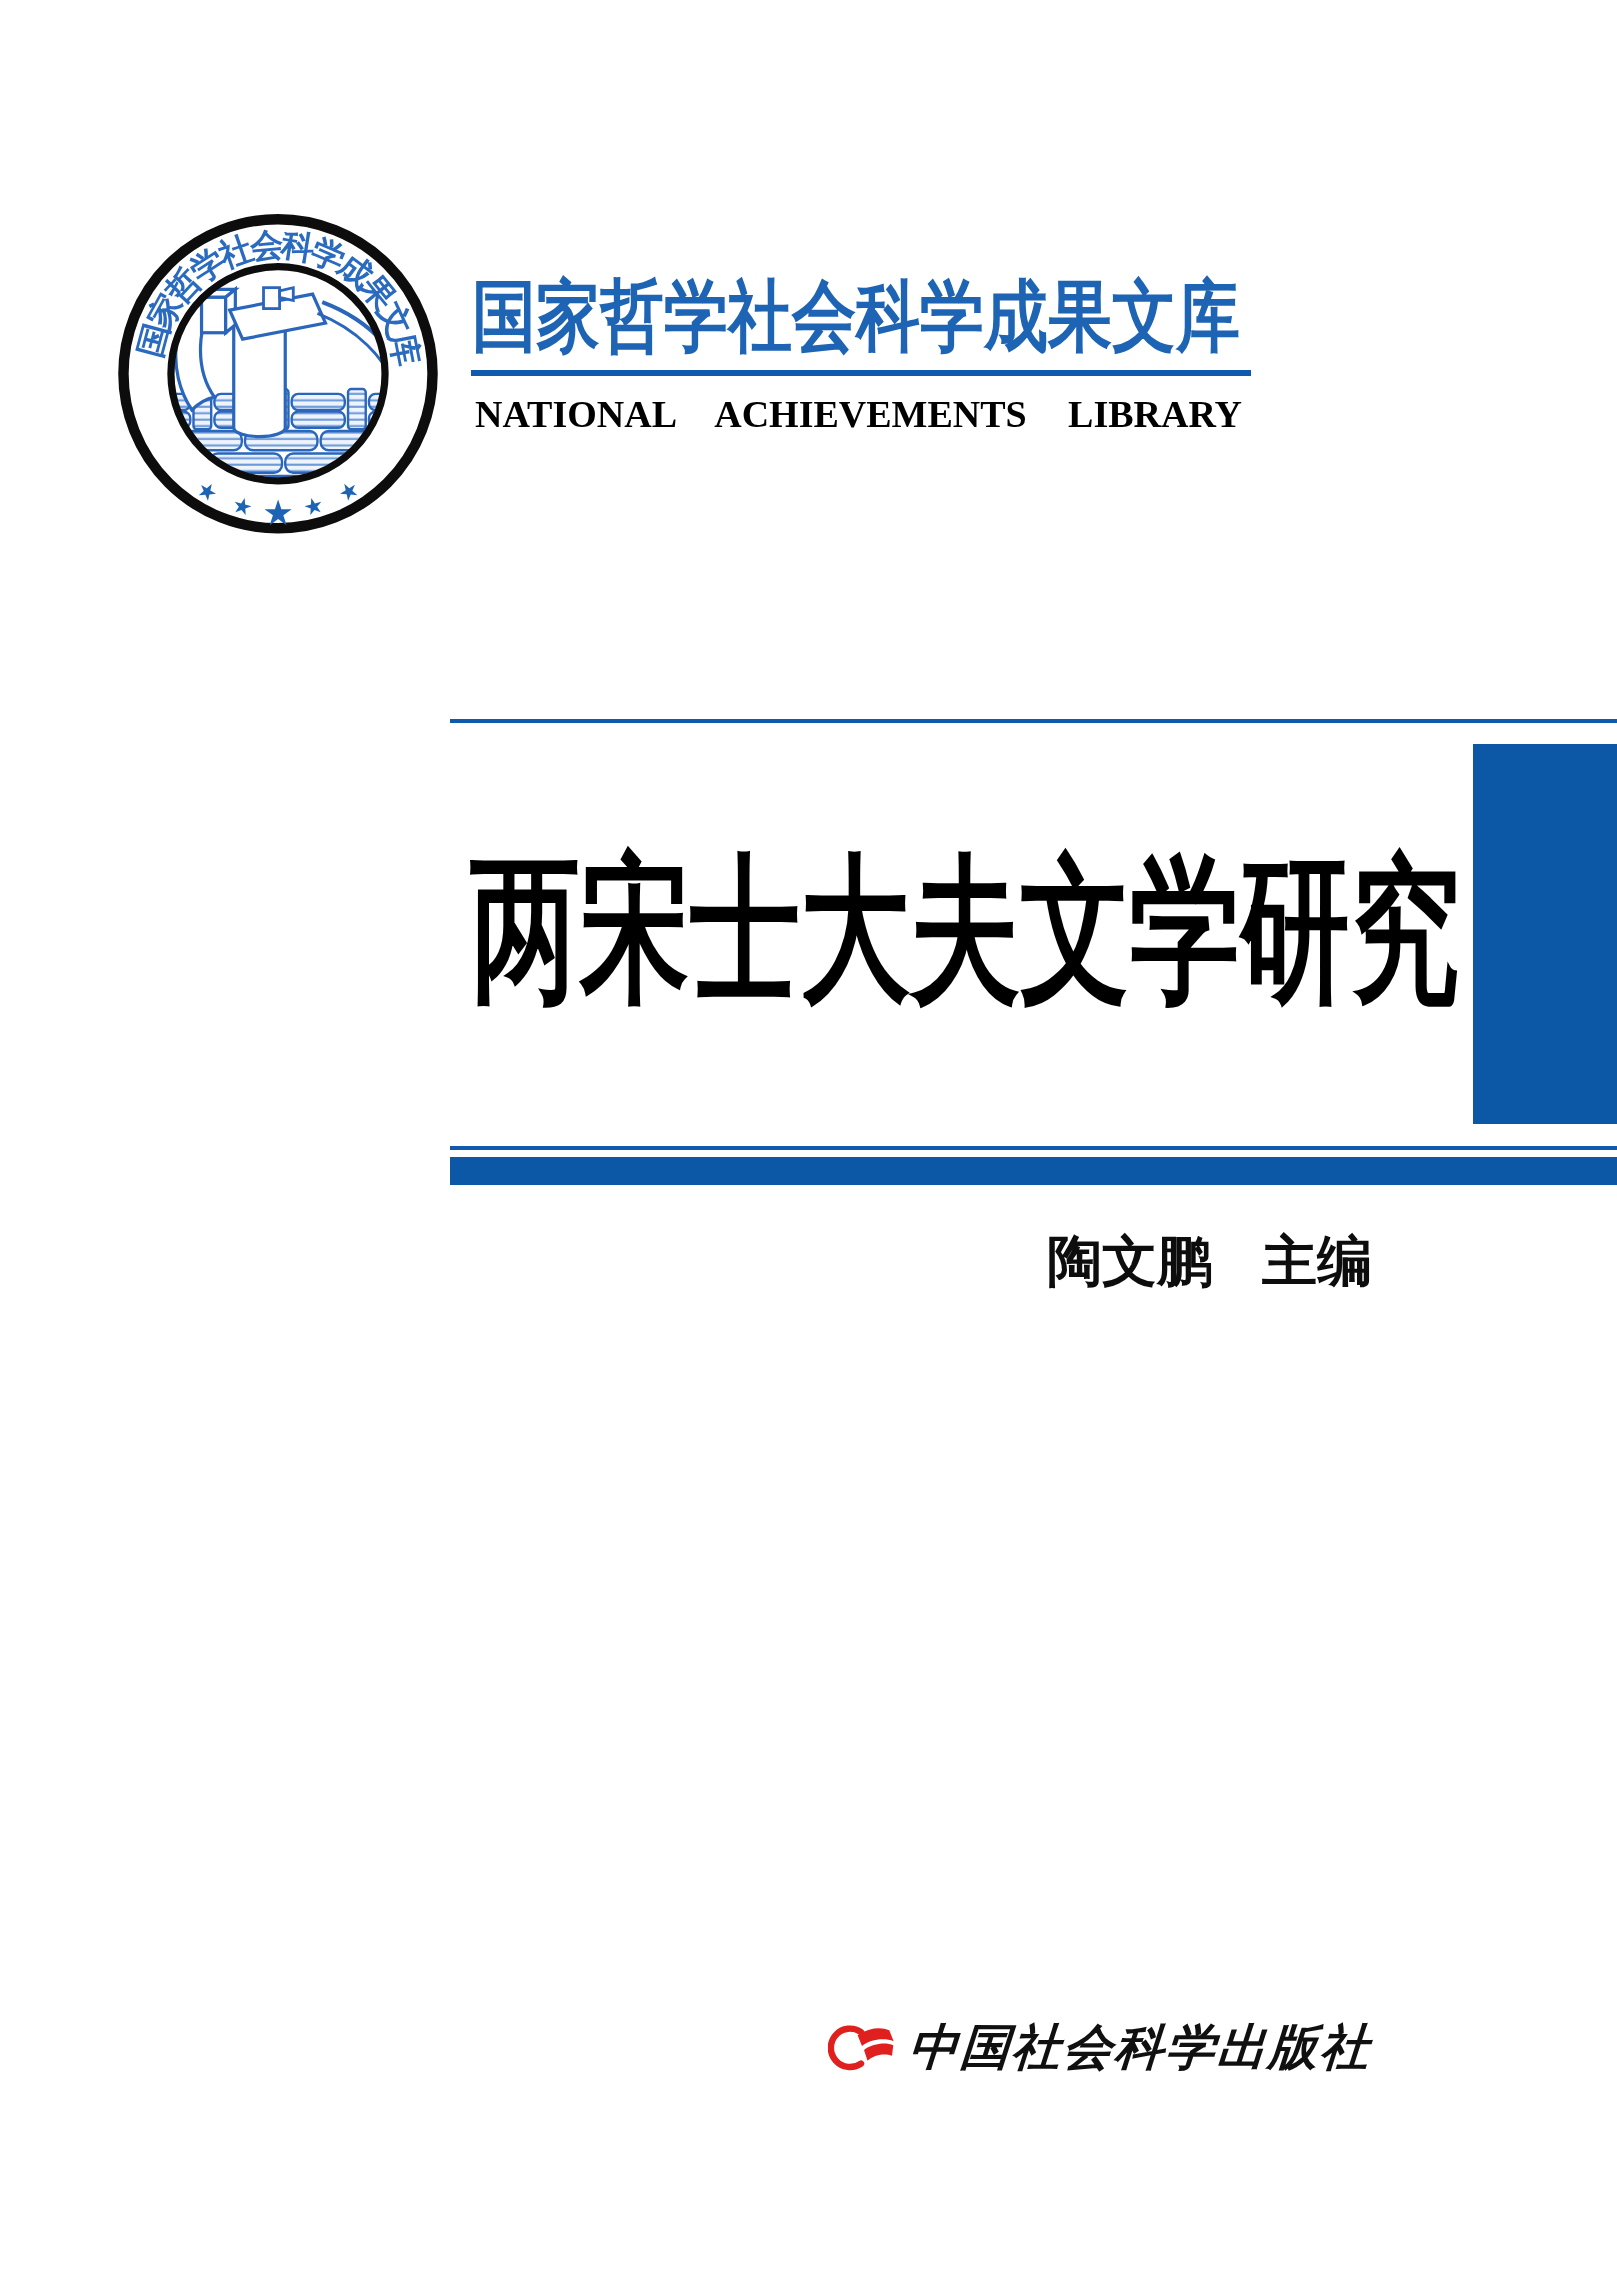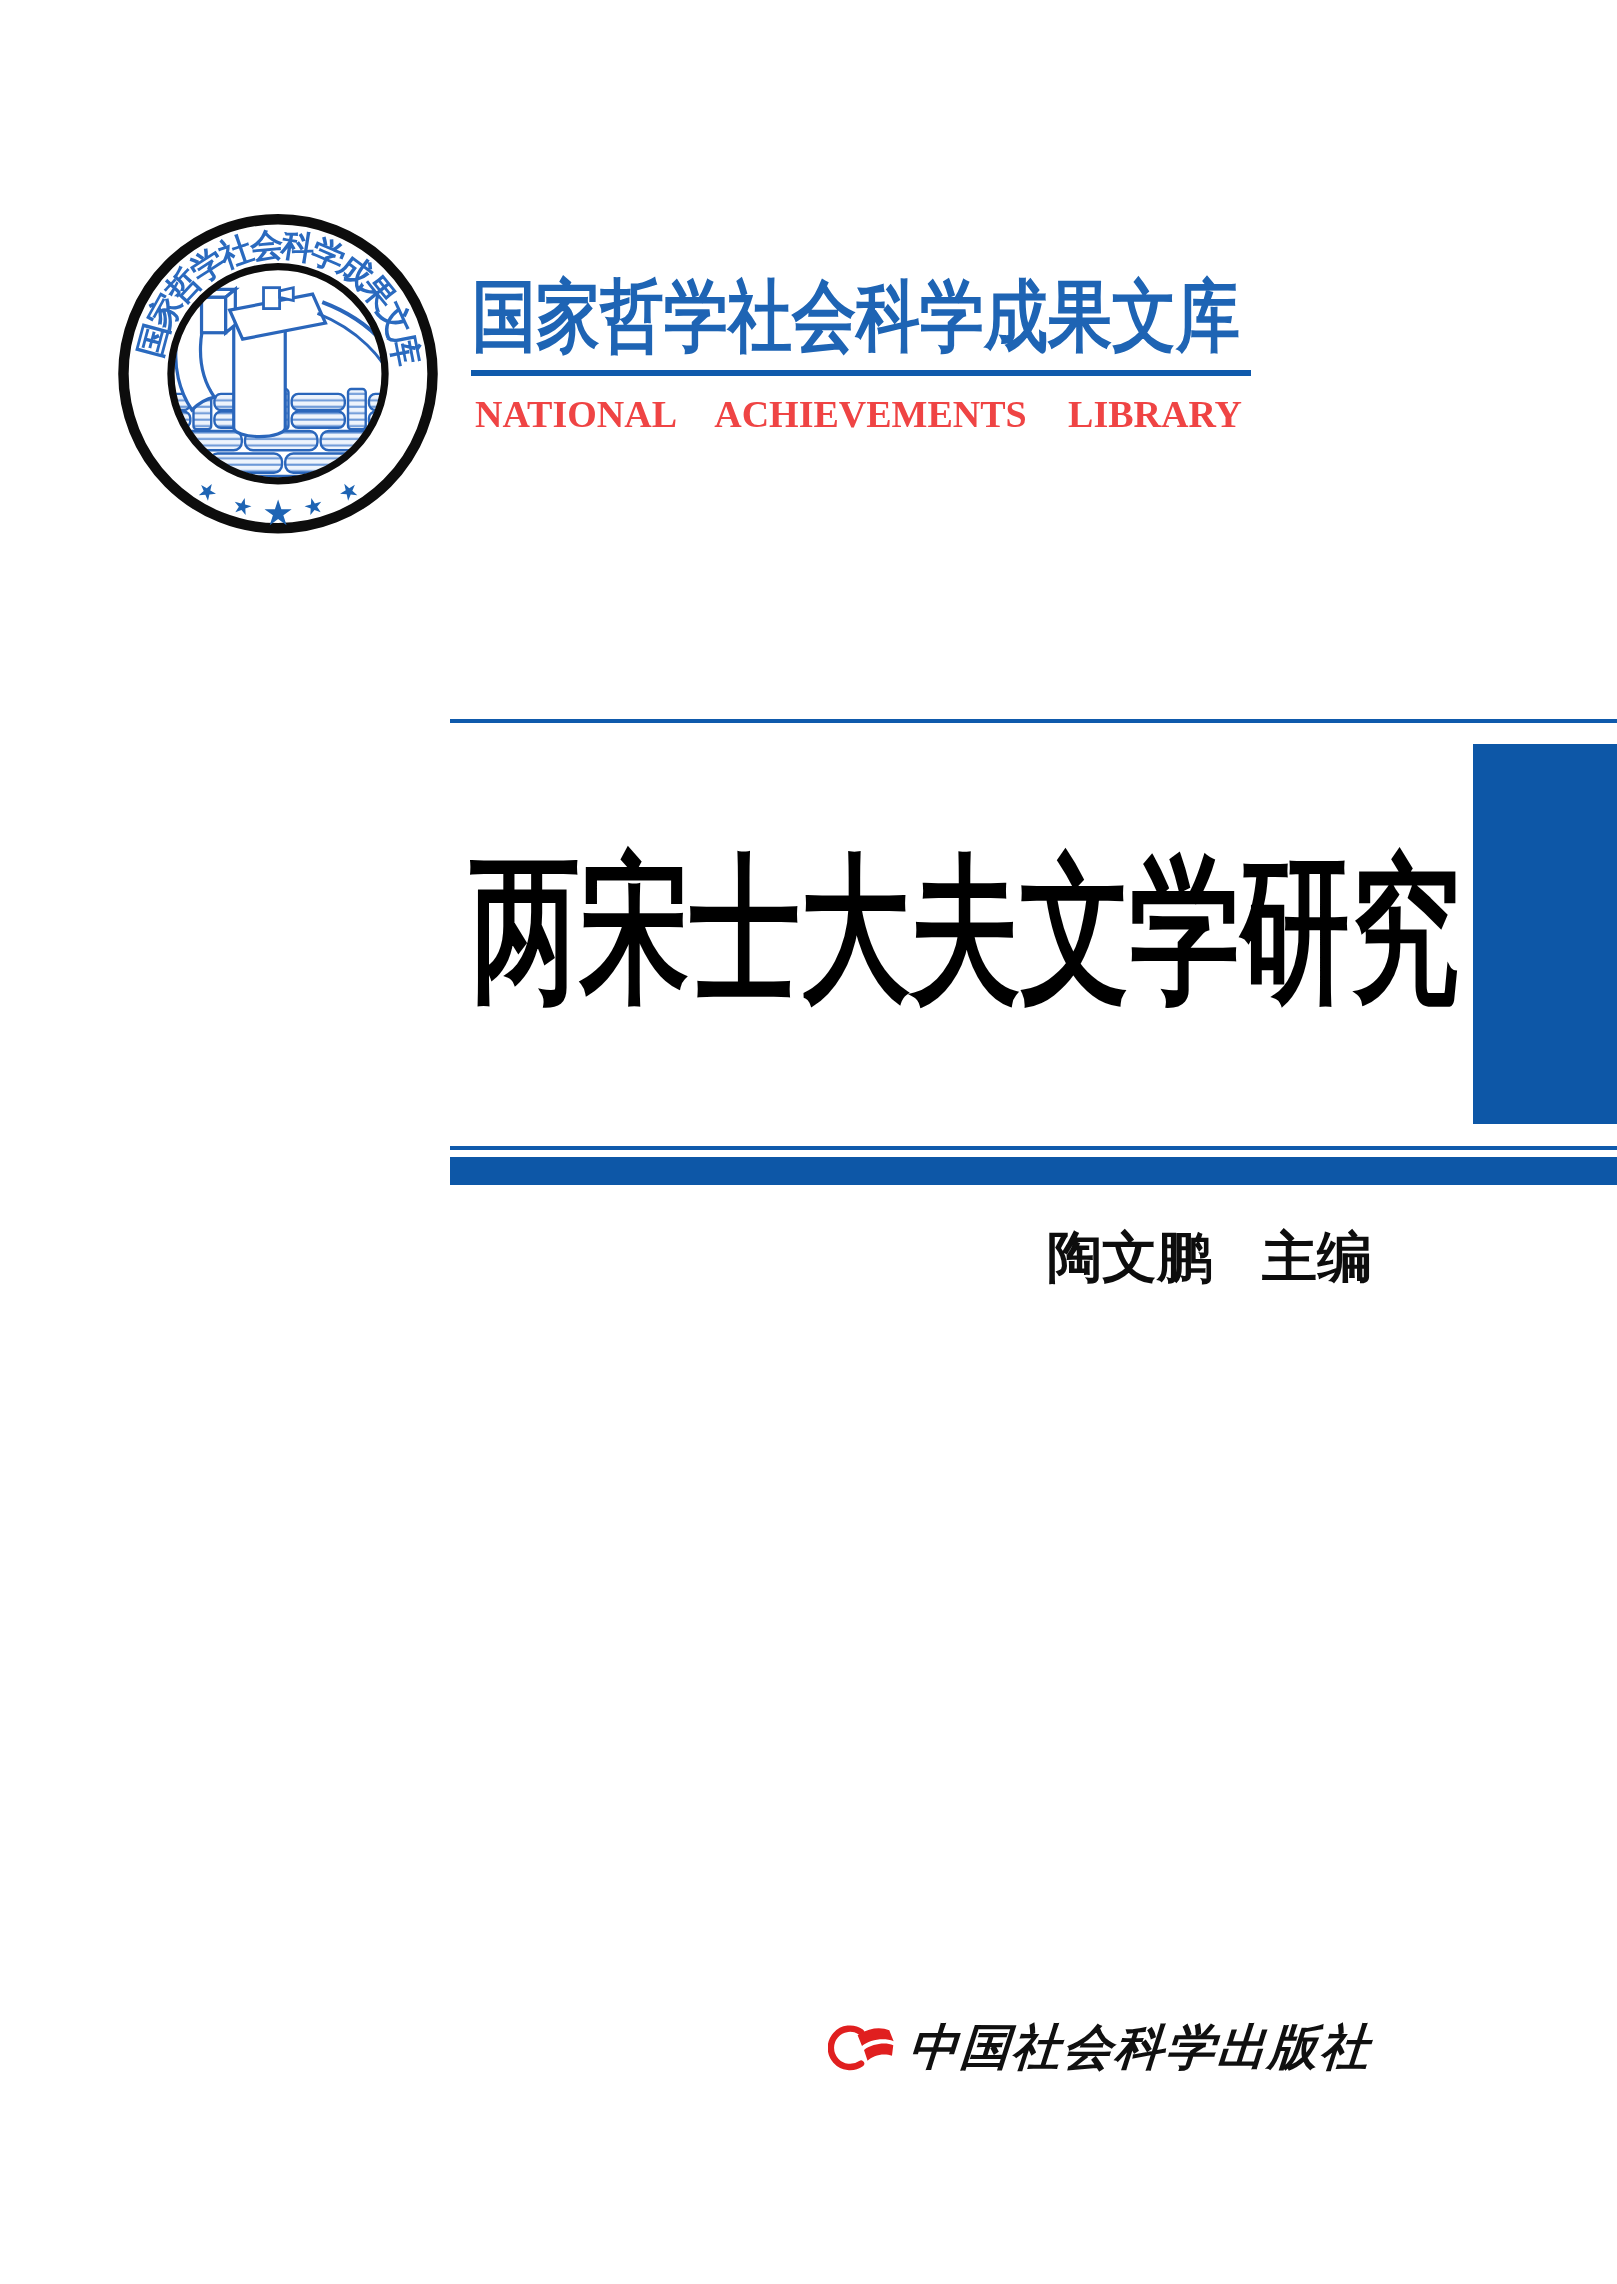--- a/index.html
+++ b/index.html
@@ -11,41 +11,41 @@
   .seal{position:absolute; left:113px; top:212px; width:330px; height:330px;}
   
   .header-cjk{
     position:absolute; left:472px; top:278px; width:781px;
     font-size:64px; line-height:64px; font-weight:bold; white-space:nowrap;
     color:#1E64B4; transform:scaleY(1.22); transform-origin:left top;
     font-family:"Liberation Serif","DejaVu Serif",serif;
   }
   .header-rule{position:absolute; left:471px; top:370px; width:780px; height:5.6px; background:#0F5AAC;}
   .header-en{
-    position:absolute; left:475px; width:767px; color:#ef4444;
+    position:absolute; left:475px; width:767px; color:#000000;
     font-family:"Liberation Serif","DejaVu Serif",serif; font-weight:bold;
     font-size:38px; line-height:1; text-align:justify; text-align-last:justify;
   }
   .header-en.line1{top:395px;}
   .header-en.line2{top:441px;}
   
   .rule-top{position:absolute; left:450px; top:719px; width:1168px; height:4px; background:#0F5AAC;}
   .side-rect{position:absolute; left:1473px; top:744px; width:145px; height:380px; background:#0D57A7;}
   .main-title{
     position:absolute; left:470px; top:852px; white-space:nowrap;
     font-size:110px; line-height:110px; font-weight:bold; color:#000;
     transform:scaleY(1.45); transform-origin:left top; letter-spacing:0px;
     font-family:"Liberation Serif","DejaVu Serif",serif;
   }
   .rule-bottom{position:absolute; left:450px; top:1146px; width:1168px; height:4px; background:#0F5AAC;}
   .bar-bottom{position:absolute; left:450px; top:1157px; width:1168px; height:28px; background:#0D57A7;}
   
   .author{
     position:absolute; left:1047px; top:1231px; color:#0d0d0d;
-    font-family:Liberation Mono, monospace;
+    font-family:Liberation Serif, serif;
     font-weight:bold; font-size:55px; line-height:61px; white-space:nowrap;
   }
   .author .gap{display:inline-block; width:50px;}
   
   .publisher{position:absolute; left:828px; top:2019px; display:flex; align-items:center;}
   .publisher .press-logo{width:68px; height:56px; margin-right:13px; flex:0 0 auto;}
   .publisher .press-name{
     color:#101010; font-size:49px; line-height:56px; letter-spacing:2.4px;
     font-family:"DejaVu Serif","Liberation Serif",serif; font-style:italic; font-weight:bold;
     transform:skewX(-4deg); white-space:nowrap;

